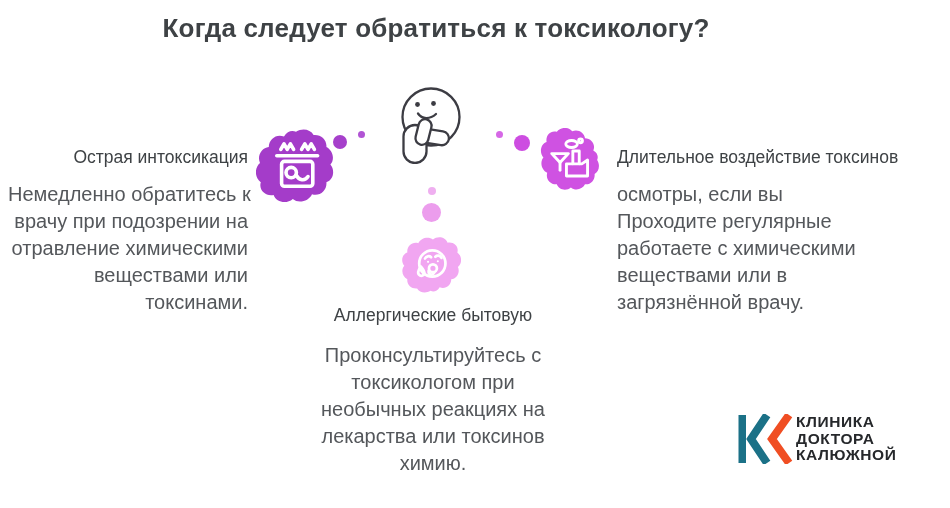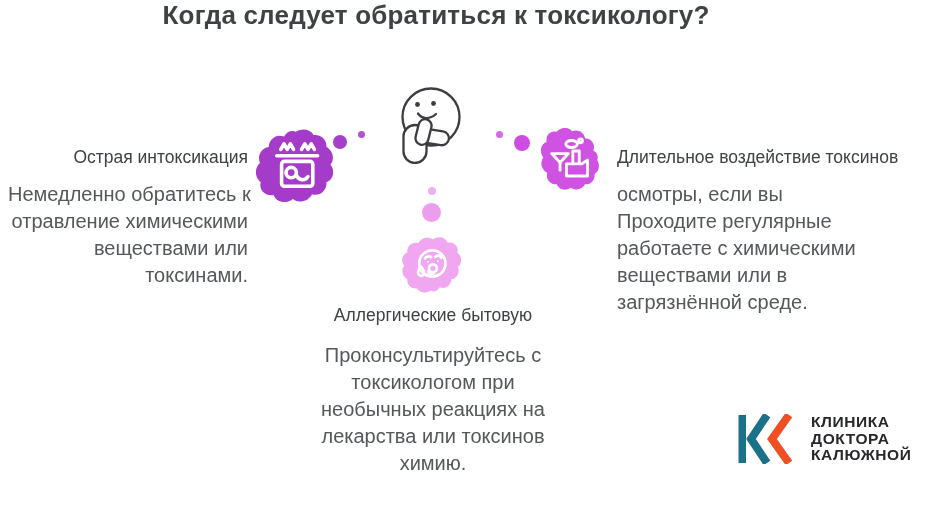--- a/index.html
+++ b/index.html
@@ -1,21 +1,21 @@
 <!DOCTYPE html>
 <html style="--heading: #3e4245; --body: #54575b; --outline: #3c3c43; --blob-purple: #a43cc9; --blob-magenta: #cf52e2; --blob-pink: #f1a6f1; --dot-purple: #a640cb; --dot-purple-light: #b154d4; --dot-magenta: #cd4de1; --dot-magenta-light: #d668e6; --dot-pink: #ec9ded; --dot-pink-light: #efaff0; --logo-teal: #1b7187; --logo-orange: #f04e23; --logo-text: #26282b;"><head>
 <meta charset="utf-8">
 <style>
   html,body{margin:0;padding:0;background:#ffffff;}
   .canvas{
     position:relative;width:950px;height:508px;background:#fff;overflow:hidden;
     font-family:"Liberation Sans","DejaVu Sans",sans-serif;
   }
   .title{
-    position:absolute;left:0;top:0;width:872px;text-align:center;
+    position:absolute;left:0;top:13px;width:872px;text-align:center;
     font-size:26px;font-weight:700;color:var(--heading,#3e4245);letter-spacing:0.2px;
   }
   .section{position:absolute;}
   .section-heading{
     font-size:17.5px;font-weight:400;line-height:21px;
     color:var(--heading,#3e4245);margin-bottom:13px;
   }
   .body-line{
     font-size:20px;line-height:27px;color:var(--body,#54575b);white-space:nowrap;
   }
@@ -29,21 +29,21 @@
   .blob-right{left:536px;top:128px;}
   .blob-bottom{left:400px;top:231px;}
   .face{position:absolute;left:396px;top:84px;}
   .dot{position:absolute;border-radius:50%;}
   .dot-l1{left:333px;top:135px;width:14px;height:14px;background:var(--dot-purple,#a640cb);}
   .dot-l2{left:358px;top:131px;width:7px;height:7px;background:var(--dot-purple-light,#b154d4);}
   .dot-r1{left:496px;top:131px;width:7px;height:7px;background:var(--dot-magenta-light,#d668e6);}
   .dot-r2{left:514px;top:135px;width:16px;height:16px;background:var(--dot-magenta,#cd4de1);}
   .dot-b1{left:428px;top:187px;width:8px;height:8px;background:var(--dot-pink-light,#efaff0);}
   .dot-b2{left:422px;top:203px;width:19px;height:19px;background:var(--dot-pink,#ec9ded);}
-  .logo{position:absolute;left:737px;top:414px;display:flex;align-items:center;gap:18px;}
+  .logo{position:absolute;left:737px;top:414px;display:flex;align-items:center;gap:3px;}
   .logo-text{display:flex;flex-direction:column;}
   .logo-line{
     font-size:15.5px;font-weight:700;line-height:16.5px;letter-spacing:0.6px;
     color:var(--logo-text,#26282b);text-transform:uppercase;white-space:nowrap;
   }
   .glyph{stroke:#fff;fill:none;stroke-width:4.5;stroke-linecap:round;stroke-linejoin:round;}
   .outline-stroke{stroke:var(--outline,#3c3c43);fill:none;stroke-width:2.3;stroke-linecap:round;stroke-linejoin:round;}
 </style>
 </head>
 <body>
@@ -112,34 +112,35 @@
         <path d="M47,61 C46,67 53,70 56,64"></path>
         <path d="M34,54 C30,60 28,64 31,67.5 C34,71 39,69.5 40,65.5 C40.8,62 37,57.5 34,54 Z"></path>
       </g>
     </svg>
   </div>
 
   <div class="section section-left">
     <div class="section-heading">Острая интоксикация</div>
     <div>
       <div class="body-line">Немедленно обратитесь к</div>
+      <div class="body-line">врачу при подозрении на</div>
       <div class="body-line">отравление химическими</div>
       <div class="body-line">веществами или</div>
       <div class="body-line">токсинами.</div>
     </div>
   </div>
 
   <div class="section section-right">
     <div class="section-heading">Длительное воздействие токсинов</div>
     <div>
       <div class="body-line">осмотры, если вы</div>
       <div class="body-line">Проходите регулярные</div>
       <div class="body-line">работаете с химическими</div>
       <div class="body-line">веществами или в</div>
-      <div class="body-line">загрязнённой среде.</div>
+      <div class="body-line">загрязнённой врачу.</div>
     </div>
   </div>
 
   <div class="section section-bottom">
     <div class="section-heading">Аллергические бытовую</div>
     <div>
       <div class="body-line">Проконсультируйтесь с</div>
       <div class="body-line">токсикологом при</div>
       <div class="body-line">необычных реакциях на</div>
       <div class="body-line">лекарства или токсинов</div>

